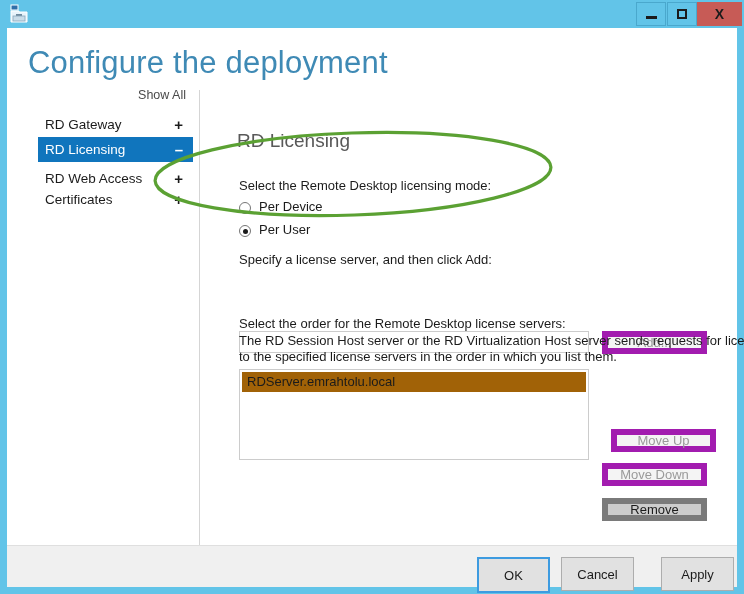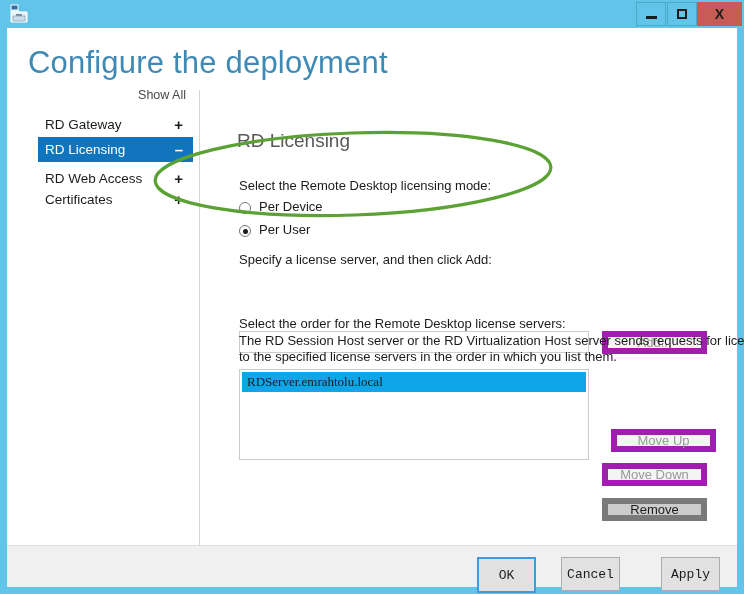--- a/index.html
+++ b/index.html
@@ -257,22 +257,21 @@
     overflow: hidden;
   }
   .list-row {
     height: 20px;
     line-height: 20px;
     font-size: 13px;
     color: #1b1b1b;
     padding-left: 5px;
   }
   .list-row.selected {
-    background: #0ea5e9;
-    font-family: Liberation Serif, serif;
+    background: #a16207;
   }
 
   
   #annotation {
     position: absolute;
     left: 0; top: 0;
     width: 744px; height: 594px;
     pointer-events: none;
   }
 
@@ -283,24 +282,24 @@
     top: 545px;
     width: 730px;
     height: 42px;
     background: #f0f0f0;
     border-top: 1px solid #dfdfdf;
     box-sizing: border-box;
   }
   .footer-btn {
     position: absolute;
     top: 11px;
-    width: 59px;
+    width: 73px;
     height: 24px;
     box-sizing: border-box;
-    font-family: Liberation Mono, monospace;
+    font-family: Liberation Sans, sans-serif;
     font-size: 13px;
     border: 1px solid #adadad;
     background: #e1e1e1;
     color: #1b1b1b;
     display: flex;
     align-items: center;
     justify-content: center;
     padding: 16px;
   }
   #btn-ok     { left: 470px; border: 2px solid #3d9be0; }

